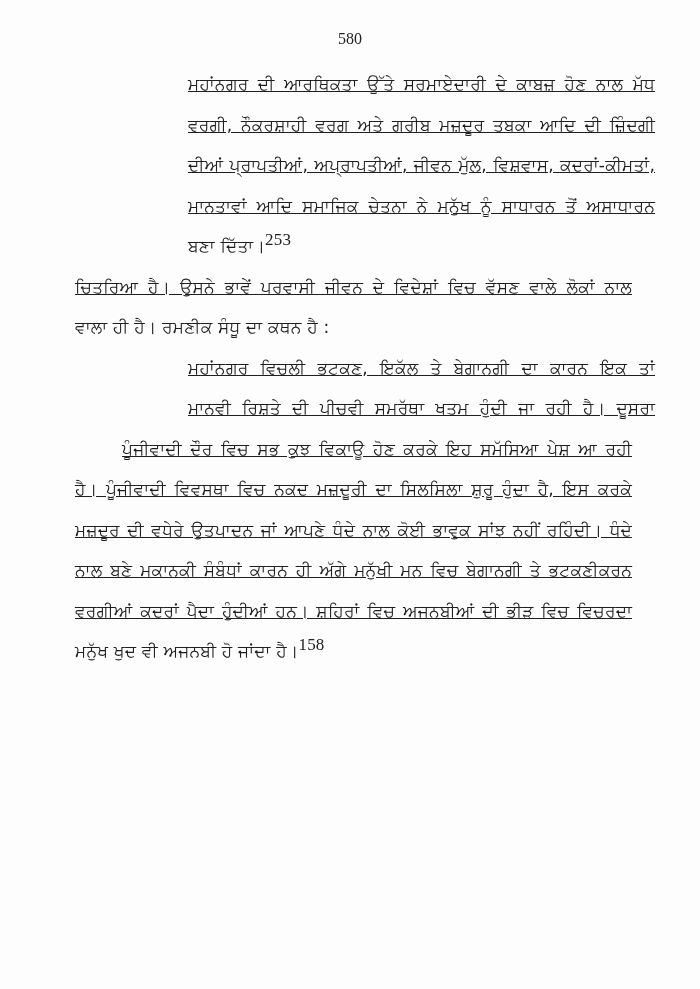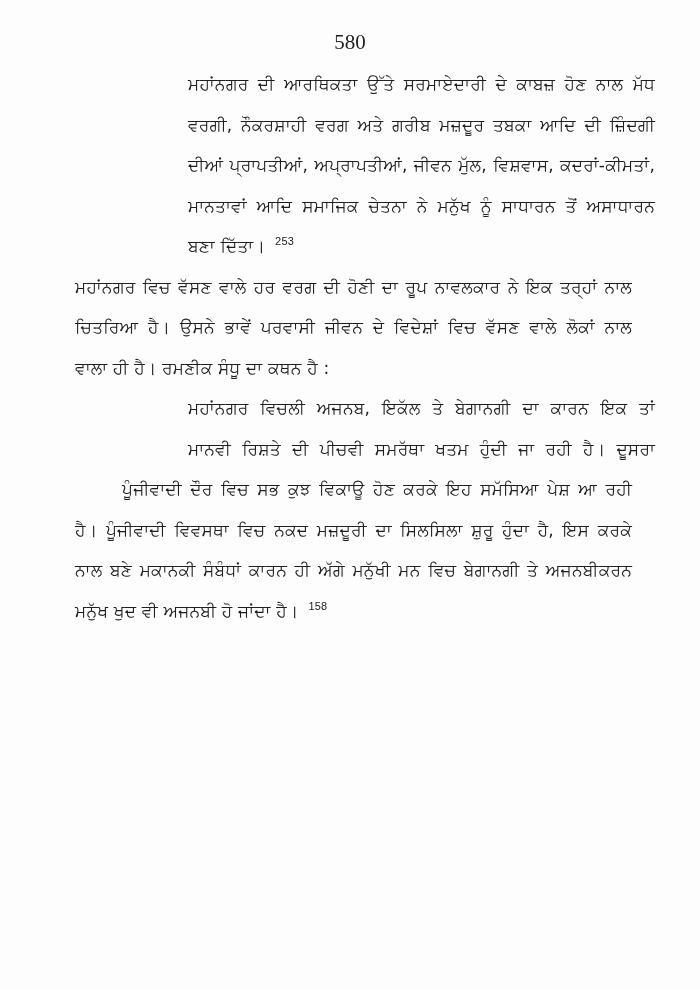--- a/index.html
+++ b/index.html
@@ -15,59 +15,60 @@
     color: #1f1f1f;
     overflow: hidden;
     box-sizing: border-box;
   }
   .page-number {
     position: absolute;
     top: 30px; left: 0;
     width: 100%;
     text-align: center;
     font-family: "Liberation Serif", "DejaVu Serif", serif;
-    font-size: 21px;
+    font-size: 16px;
     color: #222;
   }
   .doc {
     position: absolute;
     top: 64px; left: 0;
     width: 700px;
   }
   .line {
     font-size: 17px;
     line-height: 40.5px;
     height: 40.5px;
     white-space: nowrap;
     letter-spacing: 0.2px;
   }
   
   .just {
     white-space: normal;
     text-align: justify;
     text-align-last: justify;
+    text-decoration: underline;
   }
   .quote .line {
     margin-left: 188px;
     width: 467px;
   }
   .body-text .line {
     margin-left: 75px;
     width: 557px;
   }
   .indent-first {
     padding-left: 47px;
     box-sizing: border-box;
   }
   sup.fnref {
-    font-family: Liberation Sans, sans-serif;
-    font-size: 11px;
+    font-family: Liberation Serif, serif;
+    font-size: 17px;
     vertical-align: super;
     line-height: 0;
-    margin-left: 10px;
+    margin-left: 0;
     color: #222;
   }
 </style>
 </head>
 <body>
 
 <div class="page">
 
   <div class="page-number">580</div>
 
@@ -75,31 +76,32 @@
 
     <div class="quote">
       <div class="line just">ਮਹਾਂਨਗਰ ਦੀ ਆਰਥਿਕਤਾ ਉੱਤੇ ਸਰਮਾਏਦਾਰੀ ਦੇ ਕਾਬਜ਼ ਹੋਣ ਨਾਲ ਮੱਧ</div>
       <div class="line just">ਵਰਗੀ, ਨੌਕਰਸ਼ਾਹੀ ਵਰਗ ਅਤੇ ਗਰੀਬ ਮਜ਼ਦੂਰ ਤਬਕਾ ਆਦਿ ਦੀ ਜ਼ਿੰਦਗੀ</div>
       <div class="line just">ਦੀਆਂ ਪ੍ਰਾਪਤੀਆਂ, ਅਪ੍ਰਾਪਤੀਆਂ, ਜੀਵਨ ਮੁੱਲ, ਵਿਸ਼ਵਾਸ, ਕਦਰਾਂ-ਕੀਮਤਾਂ,</div>
       <div class="line just">ਮਾਨਤਾਵਾਂ ਆਦਿ ਸਮਾਜਿਕ ਚੇਤਨਾ ਨੇ ਮਨੁੱਖ ਨੂੰ ਸਾਧਾਰਨ ਤੋਂ ਅਸਾਧਾਰਨ</div>
       <div class="line"><span>ਬਣਾ ਦਿੱਤਾ।</span><sup class="fnref">253</sup></div>
     </div>
 
     <div class="body-text">
-      <div class="line just">ਮਹਾਂਨਗਰ ਵਿਚ ਵੱਸਣ ਵਾਲੇ ਹਰ ਵਰਗ ਦੀ ਹੋਣੀ ਦਾ ਰੂਪ ਨਾਵਲਕਾਰ ਨੇ ਇਕ ਤਰ੍ਹਾਂ ਨਾਲ</div>
       <div class="line just">ਚਿਤਰਿਆ ਹੈ। ਉਸਨੇ ਭਾਵੇਂ ਪਰਵਾਸੀ ਜੀਵਨ ਦੇ ਵਿਦੇਸ਼ਾਂ ਵਿਚ ਵੱਸਣ ਵਾਲੇ ਲੋਕਾਂ ਨਾਲ</div>
       <div class="line">ਵਾਲਾ ਹੀ ਹੈ। ਰਮਣੀਕ ਸੰਧੂ ਦਾ ਕਥਨ ਹੈ :</div>
     </div>
 
     <div class="quote">
-      <div class="line just">ਮਹਾਂਨਗਰ ਵਿਚਲੀ ਅਜਨਬ, ਇਕੱਲ ਤੇ ਬੇਗਾਨਗੀ ਦਾ ਕਾਰਨ ਇਕ ਤਾਂ</div>
+      <div class="line just">ਮਹਾਂਨਗਰ ਵਿਚਲੀ ਭਟਕਣ, ਇਕੱਲ ਤੇ ਬੇਗਾਨਗੀ ਦਾ ਕਾਰਨ ਇਕ ਤਾਂ</div>
       <div class="line just">ਮਾਨਵੀ ਰਿਸ਼ਤੇ ਦੀ ਪੀਚਵੀ ਸਮਰੱਥਾ ਖਤਮ ਹੁੰਦੀ ਜਾ ਰਹੀ ਹੈ। ਦੂਸਰਾ</div>
     </div>
 
     <div class="body-text">
       <div class="line just indent-first">ਪੂੰਜੀਵਾਦੀ ਦੌਰ ਵਿਚ ਸਭ ਕੁਝ ਵਿਕਾਊ ਹੋਣ ਕਰਕੇ ਇਹ ਸਮੱਸਿਆ ਪੇਸ਼ ਆ ਰਹੀ</div>
       <div class="line just">ਹੈ। ਪੂੰਜੀਵਾਦੀ ਵਿਵਸਥਾ ਵਿਚ ਨਕਦ ਮਜ਼ਦੂਰੀ ਦਾ ਸਿਲਸਿਲਾ ਸ਼ੁਰੂ ਹੁੰਦਾ ਹੈ, ਇਸ ਕਰਕੇ</div>
-      <div class="line just">ਨਾਲ ਬਣੇ ਮਕਾਨਕੀ ਸੰਬੰਧਾਂ ਕਾਰਨ ਹੀ ਅੱਗੇ ਮਨੁੱਖੀ ਮਨ ਵਿਚ ਬੇਗਾਨਗੀ ਤੇ ਅਜਨਬੀਕਰਨ</div>
+      <div class="line just">ਮਜ਼ਦੂਰ ਦੀ ਵਧੇਰੇ ਉਤਪਾਦਨ ਜਾਂ ਆਪਣੇ ਧੰਦੇ ਨਾਲ ਕੋਈ ਭਾਵੁਕ ਸਾਂਝ ਨਹੀਂ ਰਹਿੰਦੀ। ਧੰਦੇ</div>
+      <div class="line just">ਨਾਲ ਬਣੇ ਮਕਾਨਕੀ ਸੰਬੰਧਾਂ ਕਾਰਨ ਹੀ ਅੱਗੇ ਮਨੁੱਖੀ ਮਨ ਵਿਚ ਬੇਗਾਨਗੀ ਤੇ ਭਟਕਣੀਕਰਨ</div>
+      <div class="line just">ਵਰਗੀਆਂ ਕਦਰਾਂ ਪੈਦਾ ਹੁੰਦੀਆਂ ਹਨ। ਸ਼ਹਿਰਾਂ ਵਿਚ ਅਜਨਬੀਆਂ ਦੀ ਭੀੜ ਵਿਚ ਵਿਚਰਦਾ</div>
       <div class="line"><span>ਮਨੁੱਖ ਖੁਦ ਵੀ ਅਜਨਬੀ ਹੋ ਜਾਂਦਾ ਹੈ।</span><sup class="fnref">158</sup></div>
     </div>
 
   </div>
 </div>
 
 </body></html>

